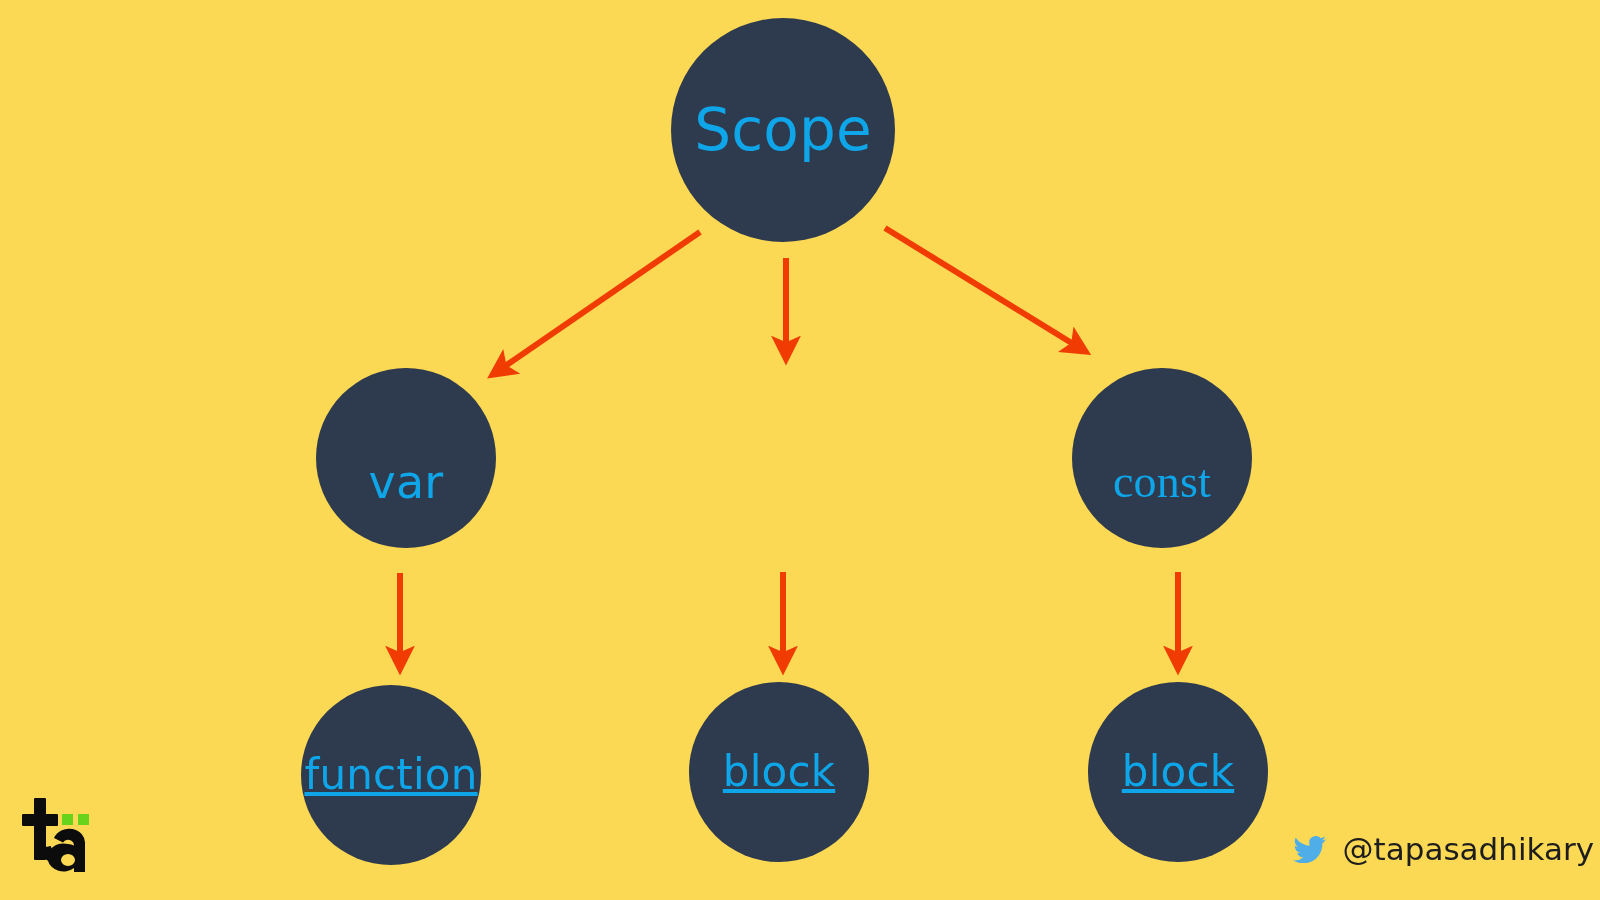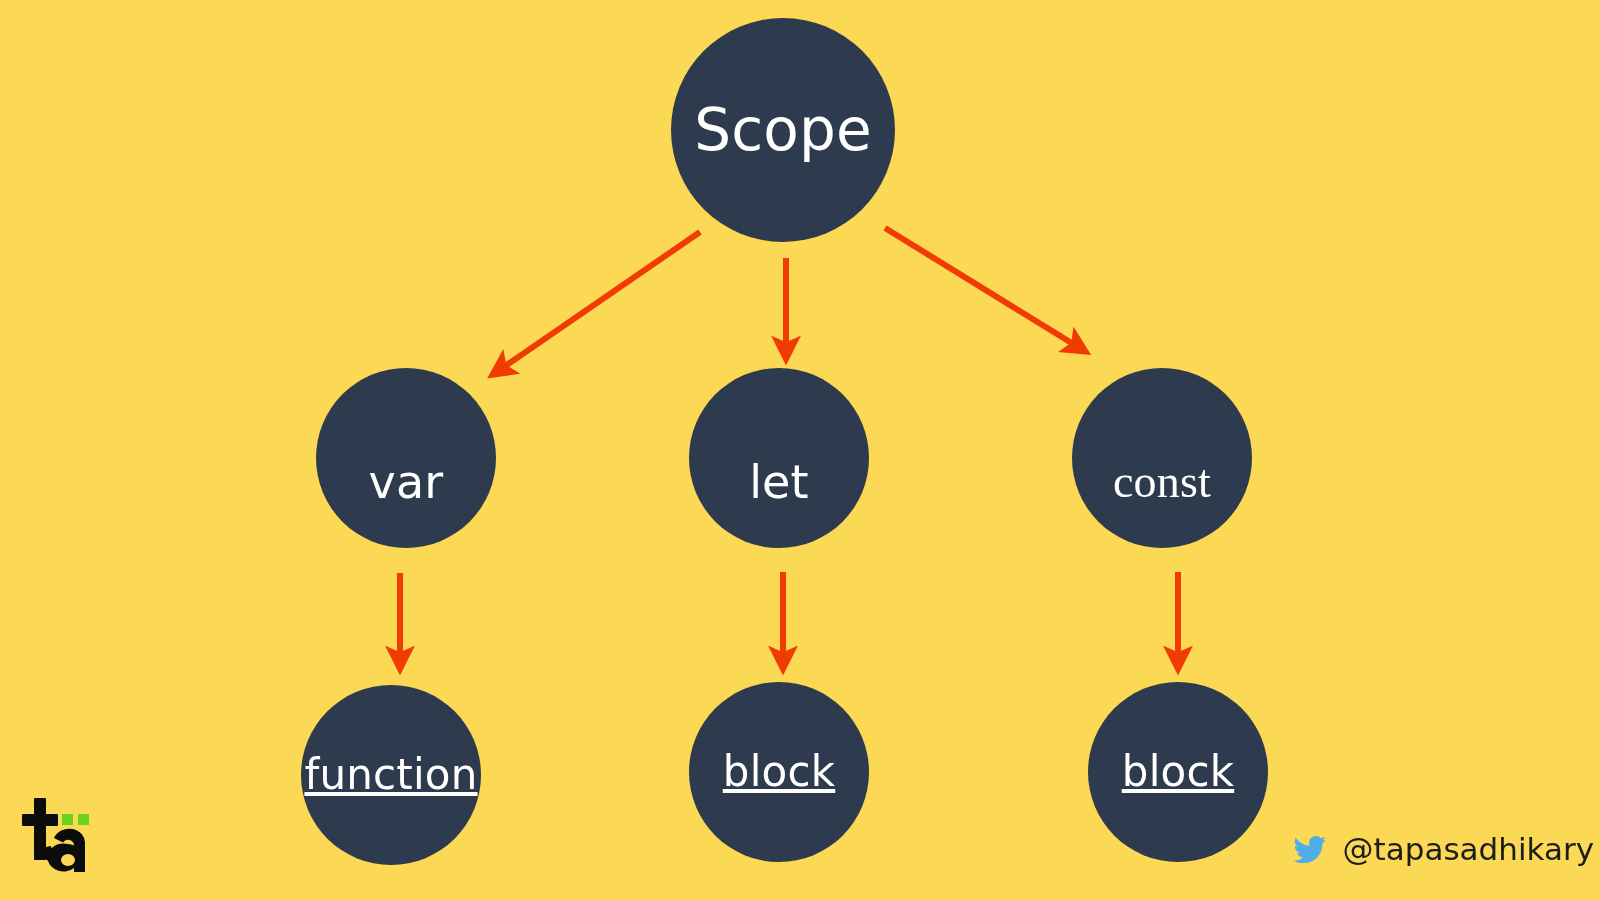--- a/index.html
+++ b/index.html
@@ -26,21 +26,21 @@
   .node {
     position: absolute;
     border-radius: 50%;
     background: #2E3A4D;
     display: flex;
     align-items: center;
     justify-content: center;
     box-sizing: border-box;
   }
   .node-label {
-    color: #ffffff;
+    color: #0ea5e9;
     font-weight: 400;
     letter-spacing: 0.2px;
     line-height: 1;
     white-space: nowrap;
     text-align: left;
   }
   .node-root .node-label { font-size: 58px; }
   .node-mid  .node-label { font-size: 46px; margin-top: 48px; }
   .node-leaf .node-label { font-size: 42px; text-decoration: underline; }
 
@@ -97,23 +97,20 @@
   </svg>
 
   <div class="node node-root" style="left:671px; top:18px; width:224px; height:224px;">
     <span class="node-label">Scope</span>
   </div>
 
   <div class="node node-mid" style="left:316px; top:368px; width:180px; height:180px;">
     <span class="node-label">var</span>
   </div>
 
-  <div class="node node-mid" style="left:689px; top:368px; width:180px; height:180px;">
-    <span class="node-label">let</span>
-  </div>
 
   <div class="node node-mid" style="left:1072px; top:368px; width:180px; height:180px;font-family:Liberation Serif, serif;">
     <span class="node-label">const</span>
   </div>
 
   <div class="node node-leaf" style="left:301px; top:685px; width:180px; height:180px;">
     <span class="node-label">function</span>
   </div>
 
   <div class="node node-leaf" style="left:689px; top:682px; width:180px; height:180px;">

